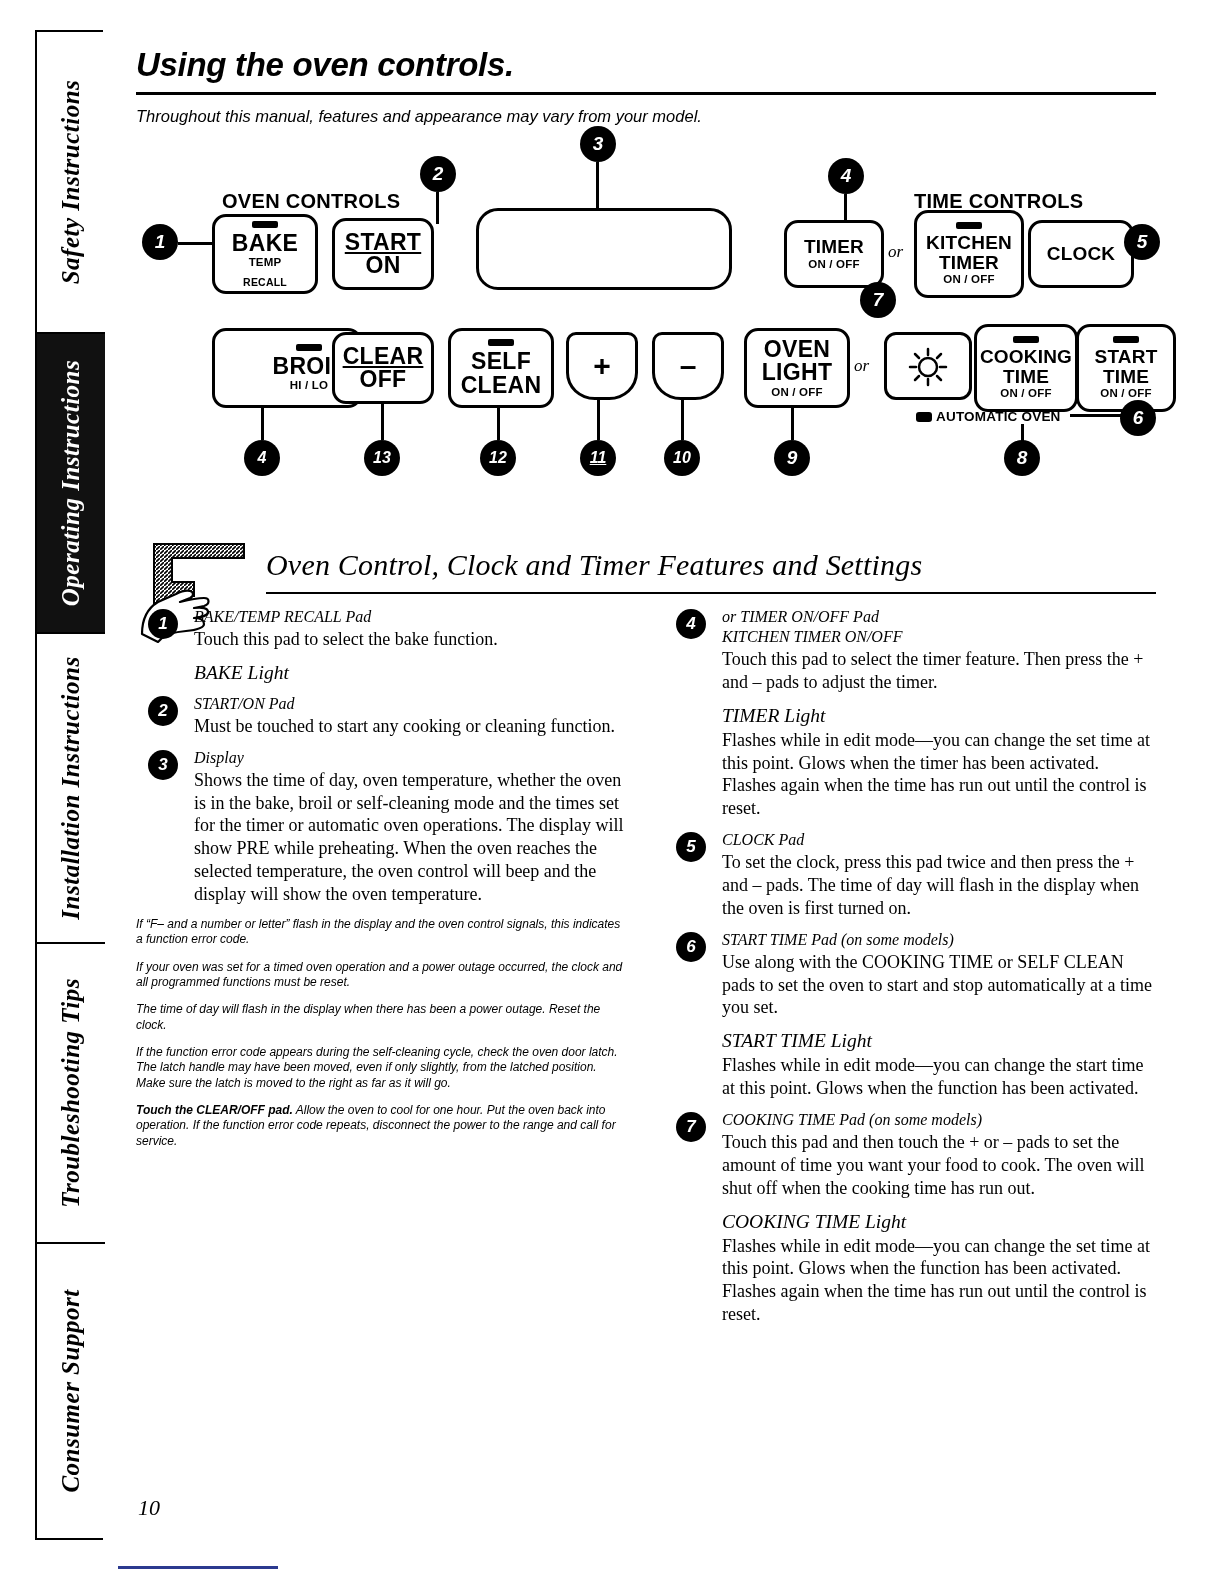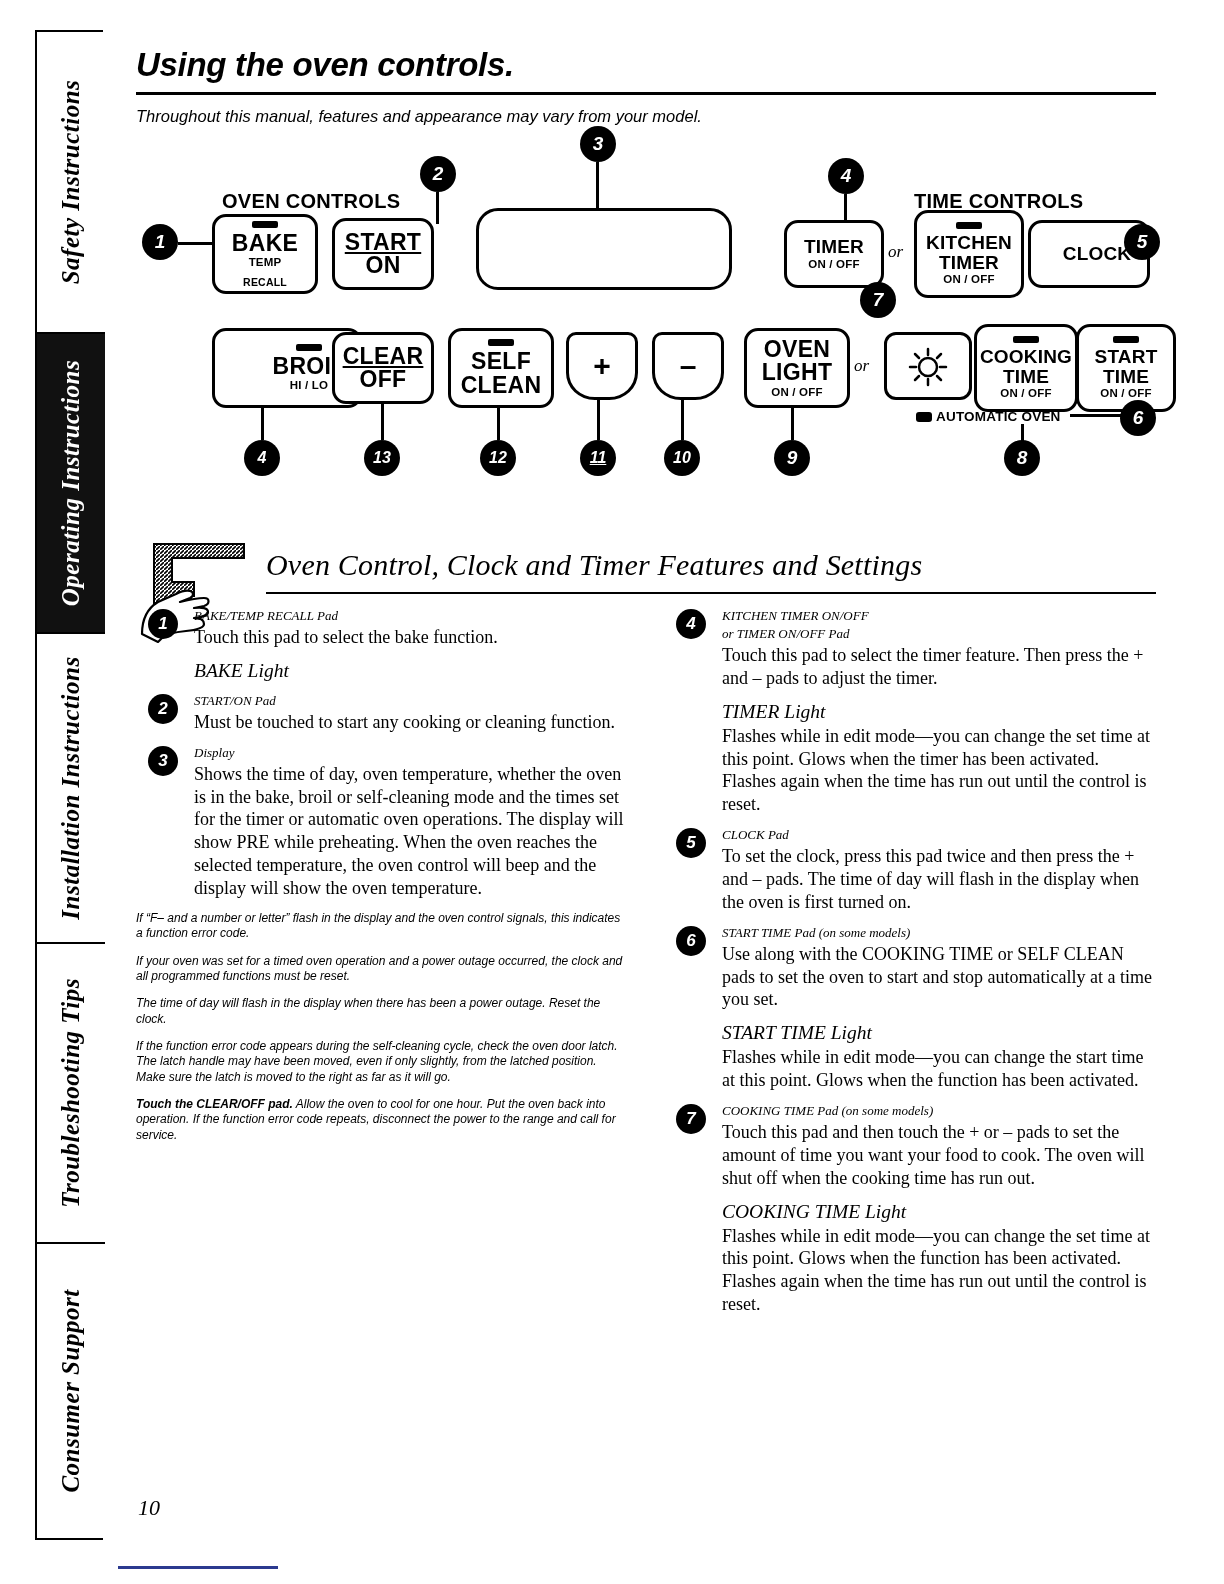--- a/index.html
+++ b/index.html
@@ -203,21 +203,21 @@
     background:#000; color:#fff;
     display:flex;align-items:center;justify-content:center;
     font-family:"Liberation Sans", sans-serif;
     font-style:italic;font-weight:bold;font-size:17px;
   }
   .item h3 {
     margin:0 0 2px 0;
     font-family:"Liberation Serif", serif;
     font-style:italic;
     font-weight:normal;
-    font-size:13px;
+    font-size:16px;
   }
   .item p, .sub p {
     margin:0 0 2px 0;
     font-family:"Liberation Serif", serif;
     font-size:18px;
     line-height:1.27;
   }
   .sub { padding-left:58px; margin-bottom:11px; }
   .sub h3 {
     margin:0 0 2px 0;
@@ -310,21 +310,21 @@
 
     <div class="or" style="left:752px; top:110px;">or</div>
 
     <div class="key" style="left:778px; top:78px; width:104px; height:82px;">
       <div class="led"></div>
       <div class="mid">KITCHEN</div>
       <div class="mid">TIMER</div>
       <div class="sm">ON / OFF</div>
     </div>
 
-    <div class="key" style="left:892px; top:88px; width:100px; height:62px;padding-left:16px;">
+    <div class="key" style="left:892px; top:88px; width:100px; height:62px;">
       <div class="mid">CLOCK</div>
     </div>
 
     <div class="key" style="left:76px; top:196px; width:100px; height:74px;padding-left:44px;">
       <div class="led"></div>
       <div class="big">BROIL</div>
       <div class="sm">HI / LO</div>
     </div>
 
     <div class="key" style="left:196px; top:200px; width:96px; height:66px;">
@@ -460,22 +460,22 @@
 
       <div class="note">
         <b>Touch the CLEAR/OFF pad.</b><span> Allow the oven to cool for one hour. Put the oven back into operation. If the function error code repeats, disconnect the power to the range and call for service.</span>
       </div>
     </div>
 
     <div class="col">
 
       <div class="item">
         <div class="bullet">4</div>
+        <h3>or TIMER ON/OFF Pad</h3>
         <h3>KITCHEN TIMER ON/OFF</h3>
-        <h3>or TIMER ON/OFF Pad</h3>
         <p>Touch this pad to select the timer feature. Then press the + and – pads to adjust the timer.</p>
       </div>
 
       <div class="sub">
         <h3>TIMER Light</h3>
         <p>Flashes while in edit mode—you can change the set time at this point. Glows when the timer has been activated. Flashes again when the time has run out until the control is reset.</p>
       </div>
 
       <div class="item">
         <div class="bullet">5</div>

